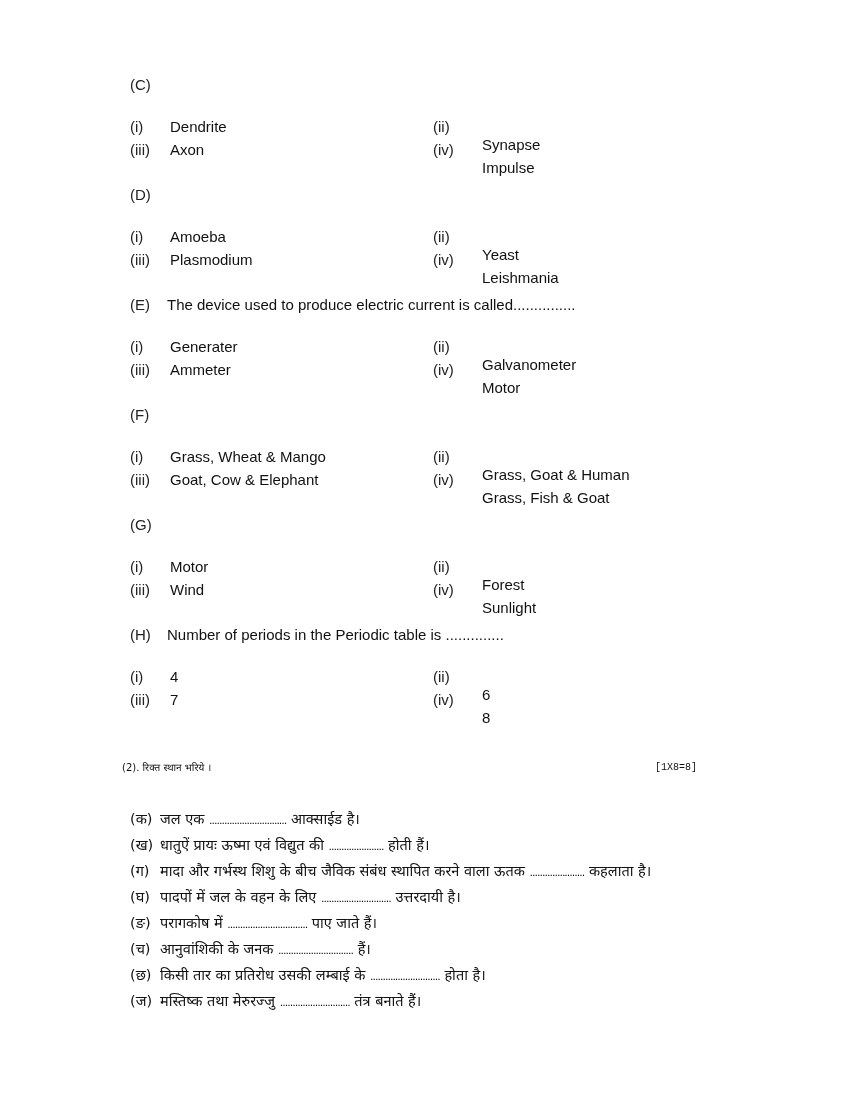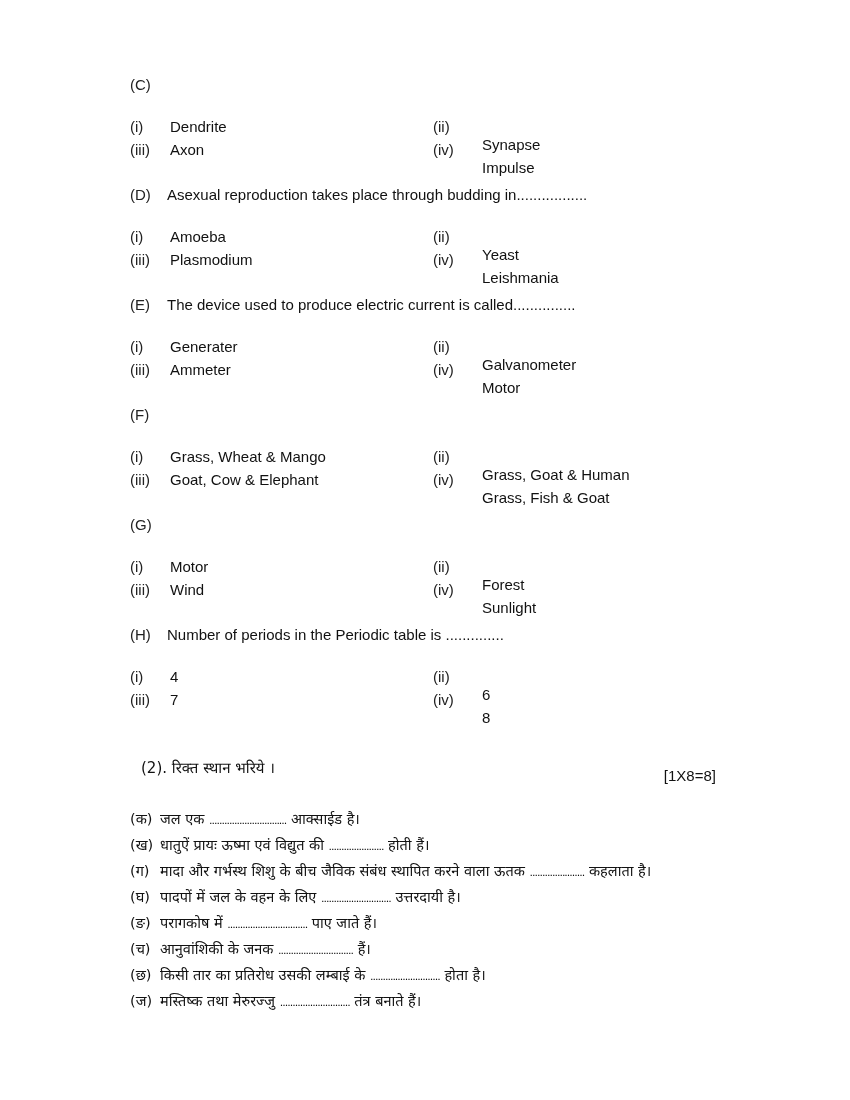--- a/index.html
+++ b/index.html
@@ -15,25 +15,25 @@
     .q-text { position: absolute; left: 37px; top: 0; white-space: nowrap; }
     .opts { position: relative; margin-top: 20px; }
     .opt-row { position: relative; height: 22.5px; font-size: 15px; line-height: 22px; }
     .opt { position: absolute; top: 0; white-space: nowrap; }
     .opt.left { left: 0; }
     .opt.right { left: 303px; }
     .opt-label { position: absolute; left: 0; top: 0; color: #222; }
     .opt-text { position: absolute; left: 40px; top: 0; }
     .opt.right .opt-text { left: 49px; margin-top: 18px; }
 
-    .sec2-head { position: absolute; left: 141px; top: 757px; width: 575px; height: 22px;
-      font-size: 15px; line-height: 22px; font-family: "DejaVu Sans", "Liberation Sans", sans-serif; text-align: right; }
+    .sec2-head { position: absolute; left: 122px; top: 757px; width: 575px; height: 22px;
+      font-size: 10px; line-height: 22px; font-family: "DejaVu Sans", "Liberation Sans", sans-serif; text-align: right; }
     .sec2-title { position: absolute; left: 0; top: 0; white-space: nowrap; }
     .sec2-marks { position: absolute; right: 0; top: 0; white-space: nowrap;
-      font-family: Liberation Sans, sans-serif; margin-top: 8px; }
+      font-family: Liberation Mono, monospace; }
 
     .fill-list { position: absolute; left: 130px; top: 807px; width: 600px;
       font-family: "DejaVu Sans", "Liberation Sans", sans-serif; font-size: 14.5px; }
     .fill-item { position: relative; line-height: 25px; min-height: 25px; }
     .fill-label { position: absolute; left: 0; top: 0; white-space: nowrap; }
     .fill-text { display: block; padding-left: 30px; white-space: nowrap; }
     .fill-text.wrap { white-space: normal; width: 560px; }
     .blank { letter-spacing: -1px; font-size: 11px; vertical-align: baseline; }
   </style>
 </head>
@@ -65,21 +65,20 @@
             <span class="opt-label">(iv)</span>
             <span class="opt-text">Impulse</span>
           </div>
       </div>
     </div>
   </div>
 
   <div class="q-block" style="top:184px;">
     <div class="q-line">
       <span class="q-label">(D)</span>
-      <span class="q-text">Asexual reproduction takes place through budding in.................</span>
     </div>
     <div class="opts">
       <div class="opt-row">
         <div class="opt left">
             <span class="opt-label">(i)</span>
             <span class="opt-text">Amoeba</span>
           </div>
         <div class="opt right">
             <span class="opt-label">(ii)</span>
             <span class="opt-text">Yeast</span>

